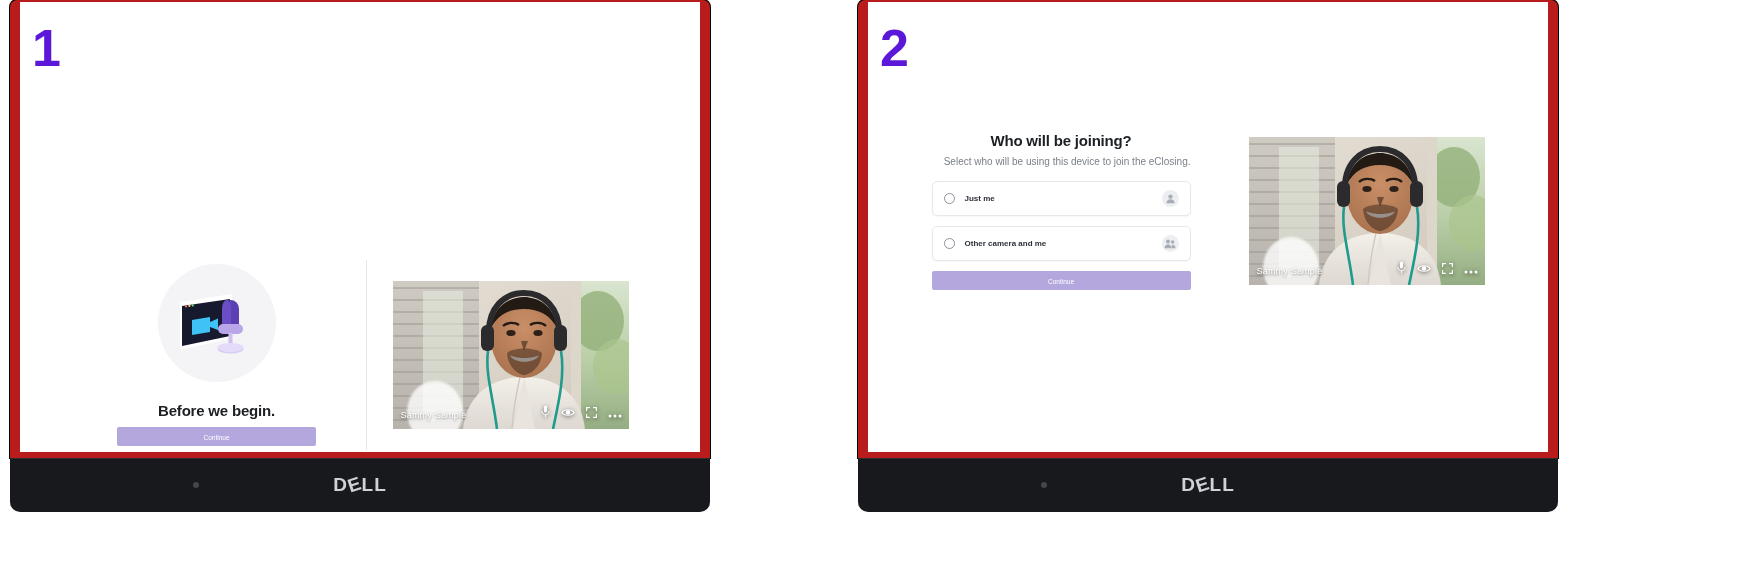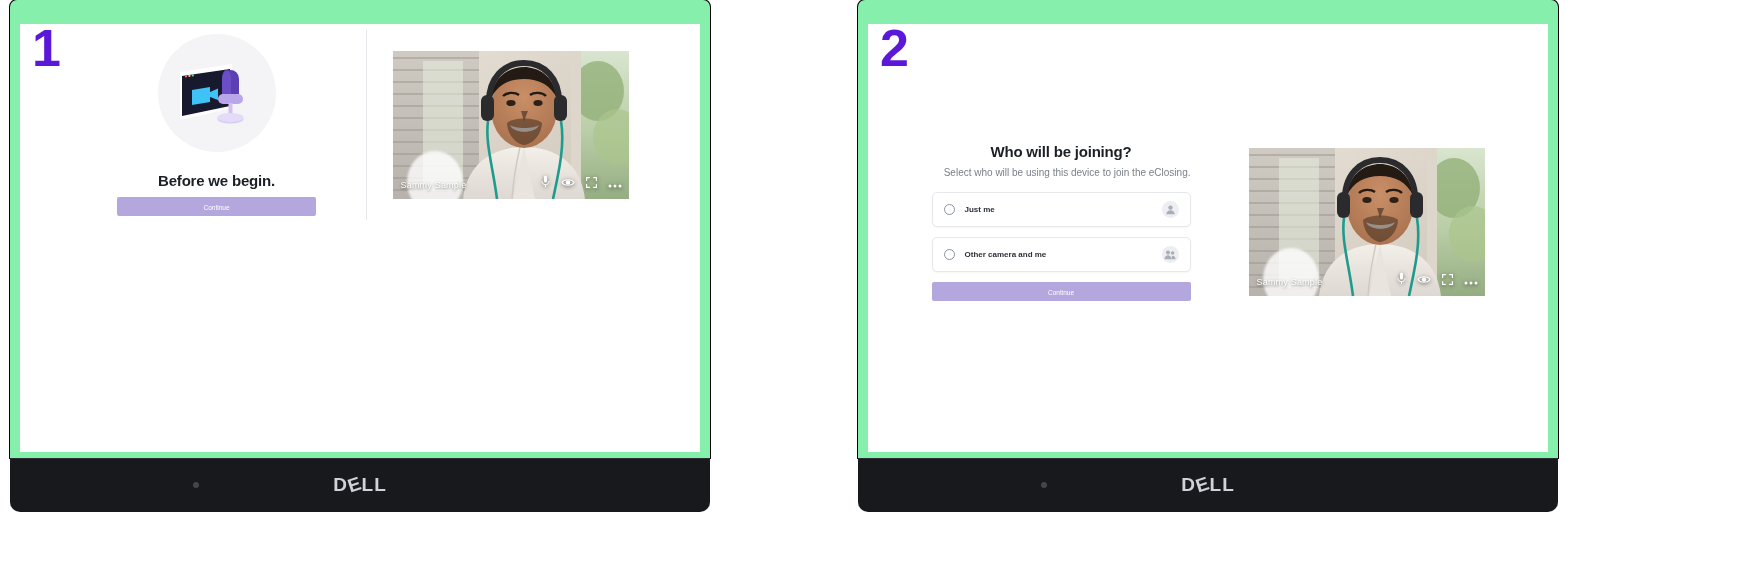--- a/index.html
+++ b/index.html
@@ -24,23 +24,23 @@
     position: absolute;
     top: 0;
   }
   .laptop.one { left: 10px; width: 700px; height: 512px; }
   .laptop.two { left: 858px; width: 700px; height: 512px; }
 
   .bezel {
     position: relative;
     width: 100%;
     height: 458px;
-    background: #86efac;
+    background: #b91c1c;
     border-radius: 7px 7px 0 0;
-    padding: 24px 10px 6px 10px;
+    padding: 2px 10px 6px 10px;
     box-sizing: border-box;
     box-shadow: 0 0 0 1px #000;
   }
   .screen {
     position: relative;
     width: 100%;
     height: 100%;
     background: #ffffff;
     overflow: hidden;
   }
@@ -86,24 +86,24 @@
     font-family: "Liberation Sans", sans-serif;
     line-height: 1;
     z-index: 20;
   }
   .step-num.n1 { left: 32px; top: 22px; }
   .step-num.n2 { left: 880px; top: 22px; }
 
   
   .s1-wrap {
     position: absolute;
-    left: 0; top: 12px;
+    left: 0; top: 4px;
     width: 100%; height: 100%;
     display: flex;
-    align-items: flex-start;
+    align-items: flex-end;
     justify-content: center;
   }
   .s1-inner {
     display: flex;
     align-items: center;
     gap: 0px;
     transform: translateY(-6px);
   }
   .s1-left {
     width: 250px;

